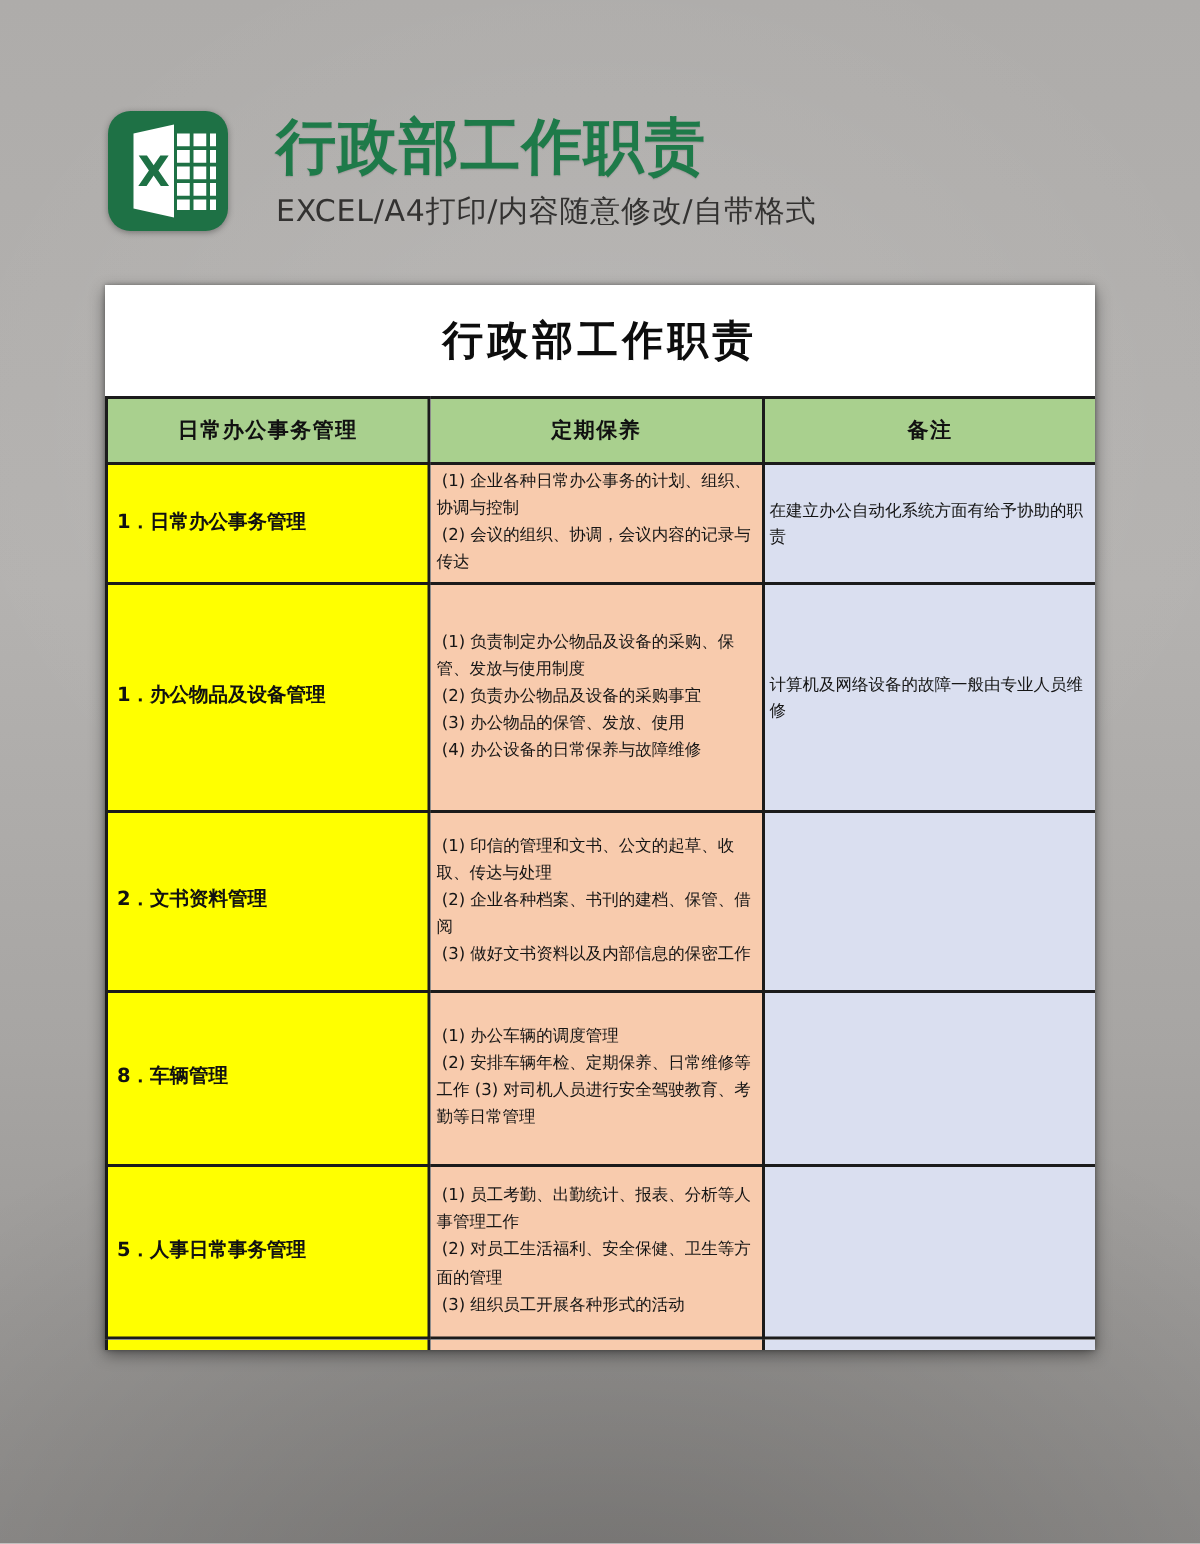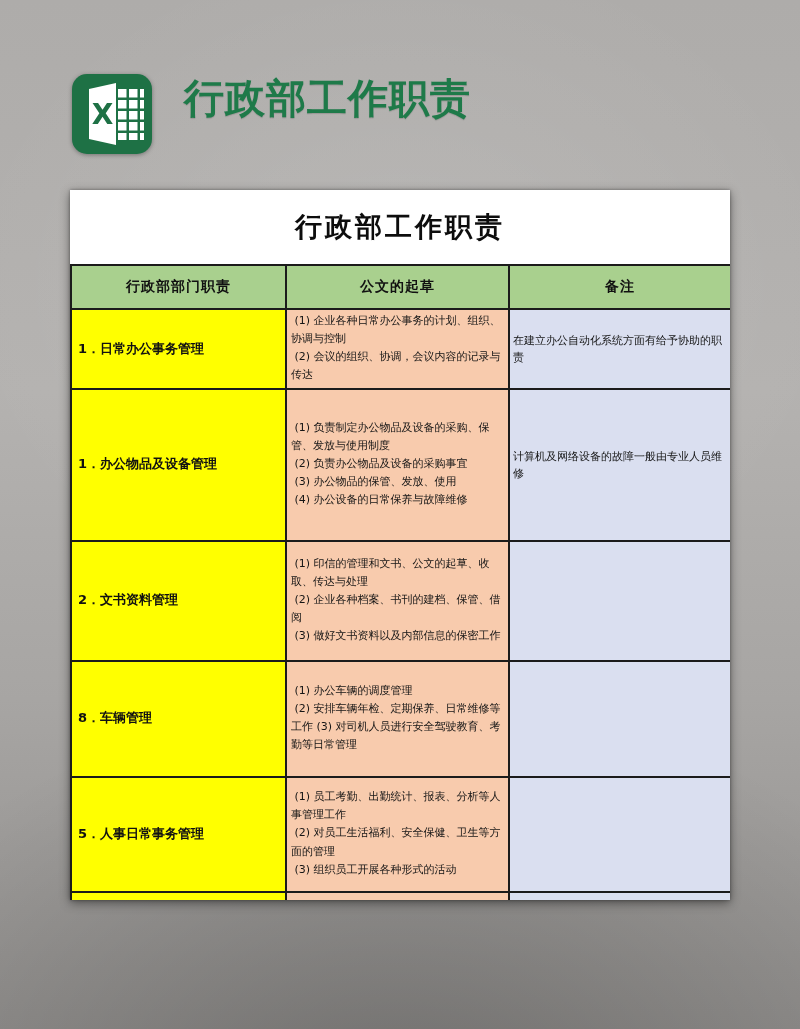--- a/index.html
+++ b/index.html
@@ -88,35 +88,36 @@
       <rect x="46" y="59" width="8.5" height="7"></rect>
         <rect x="57" y="59" width="8.5" height="7"></rect>
         <rect x="68" y="59" width="4" height="7"></rect>
     </g>
 
     <polygon points="17,15 44,9 44,71 17,65" fill="#ffffff"></polygon>
     <text x="30.5" y="50" text-anchor="middle" font-family="DejaVu Sans, sans-serif" font-size="28" font-weight="bold" fill="#1E7145">X</text>
   </svg>
   <div class="brand-text">
     <div class="brand-title">行政部工作职责</div>
+    <div class="brand-subtitle">EXCEL/A4打印/内容随意修改/自带格式</div>
   </div>
 </div>
 
 <div class="sheet">
   <div class="sheet-title">行政部工作职责</div>
   <table class="grid">
     <colgroup>
         <col class="c1">
         <col class="c2">
         <col class="c3">
       </colgroup>
     <thead>
       <tr>
-          <th>行政部部门职责</th>
-          <th>公文的起草</th>
+          <th>日常办公事务管理</th>
+          <th>定期保养</th>
           <th>备注</th>
         </tr>
     </thead>
     <tbody>
         <tr>
           <td class="duty">1．日常办公事务管理</td>
           <td class="details"> (1) 企业各种日常办公事务的计划、组织、协调与控制
  (2) 会议的组织、协调，会议内容的记录与传达</td>
           <td class="note">在建立办公自动化系统方面有给予协助的职责</td>
         </tr>

